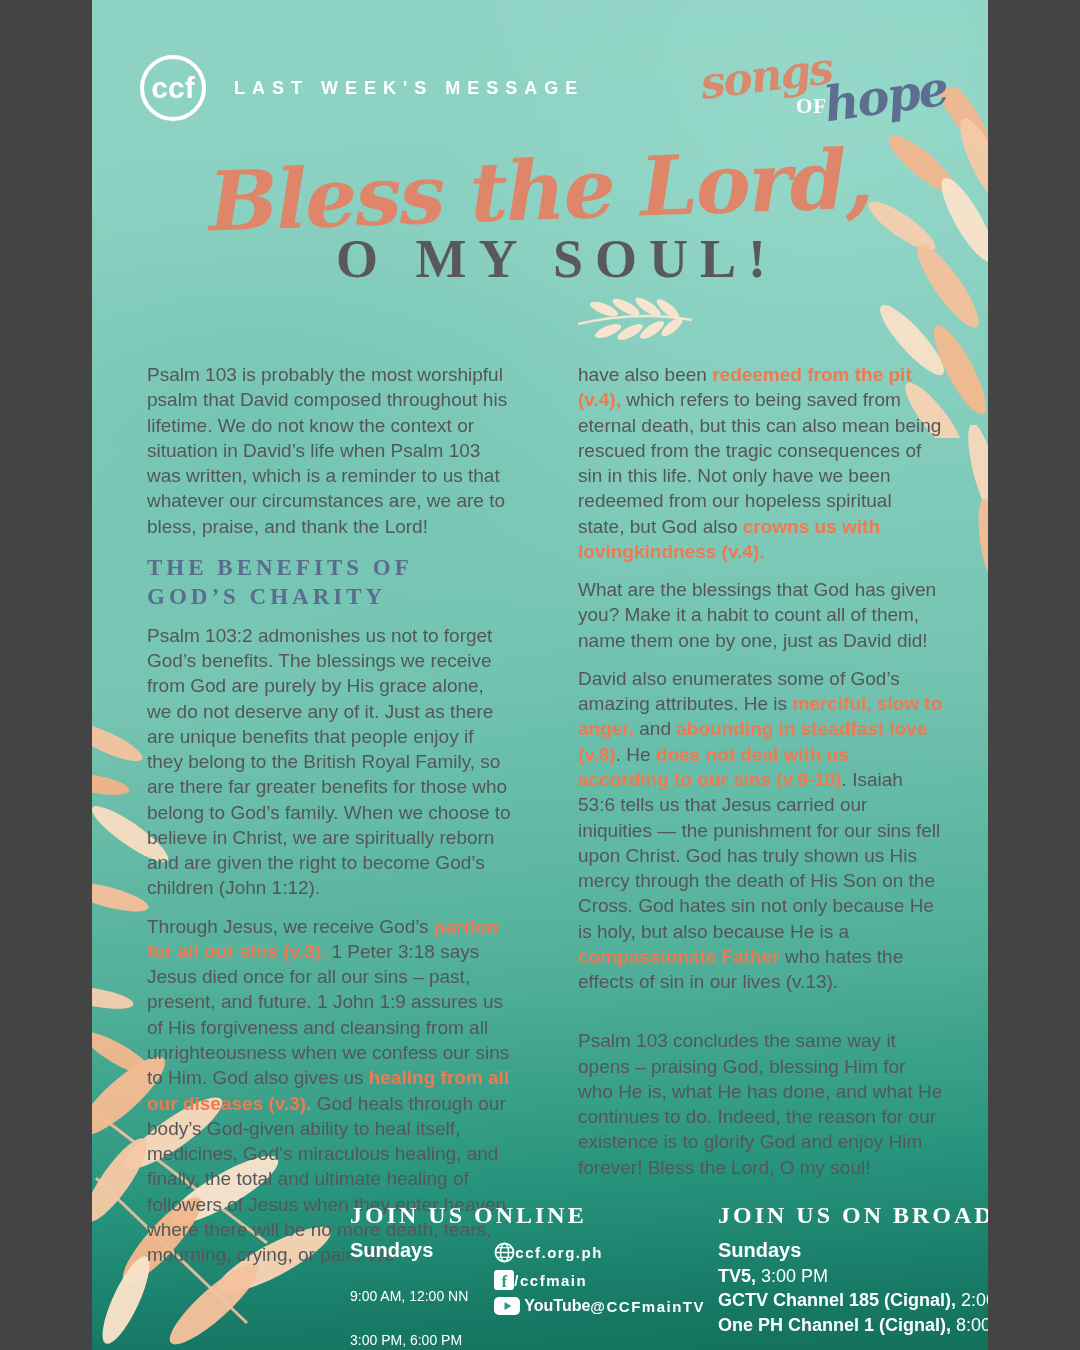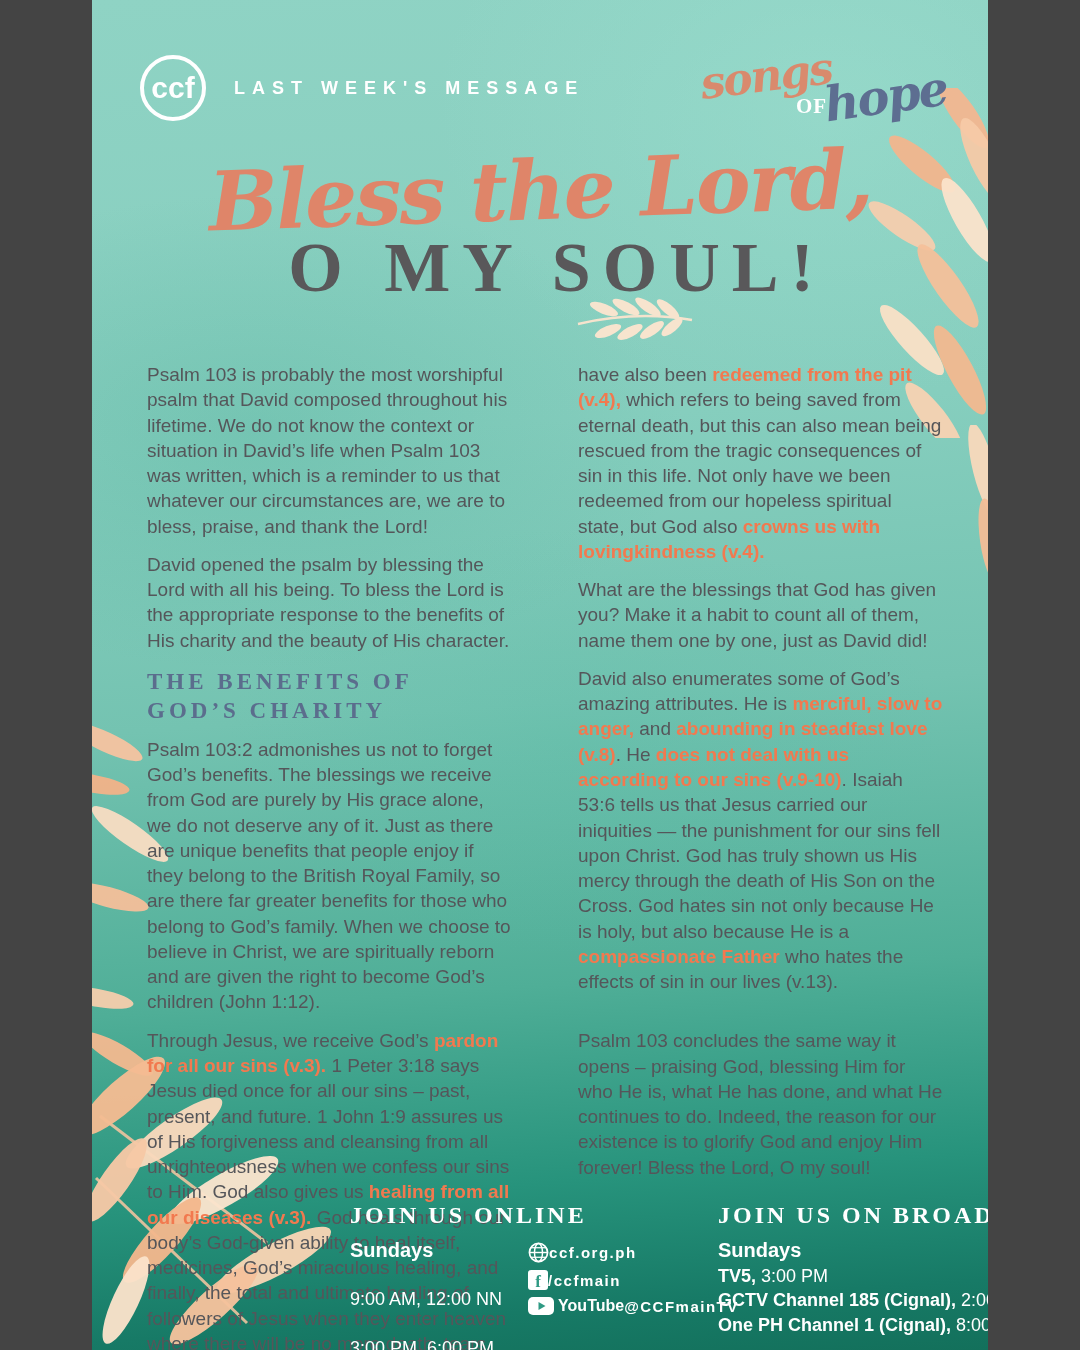--- a/index.html
+++ b/index.html
@@ -28,21 +28,21 @@
   .brand-hope { position:absolute; left:124px; top:26px; font-family:"DejaVu Serif", serif; font-style:italic;
     color:#5d6e91; font-size:48px; transform:rotate(-8deg); font-weight:bold; letter-spacing:-2px; }
   .title-script {
     position:absolute; top:142px; left:0; width:100%; text-align:center;
     font-family:"DejaVu Serif", serif; font-style:italic; font-weight:bold;
     font-size:82px; color:#df8569; transform:rotate(-2deg); letter-spacing:-2px;
   }
   .title-caps {
     position:absolute; top:228px; left:0; width:100%; text-align:center;
     font-family:"Liberation Serif", serif; font-weight:bold;
-    font-size:70px; color:#59585a; letter-spacing:12px;padding-left:34px;
+    font-size:54px; color:#59585a; letter-spacing:12px;padding-left:34px;
   }
   .divider-sprig { position:absolute; top:296px; left:480px; }
   
   .article {
     position:absolute; top:362px; left:55px; right:45px;
     display:grid; grid-template-columns:1fr 1fr; column-gap:66px;
   }
   .body-p { font-size:19px; line-height:1.33; color:#55565a; margin-bottom:13px; }
   .body-p .hl { color:#f2794f; font-weight:bold; }
   .body-p.gap { margin-top:34px; }
@@ -53,21 +53,21 @@
   }
   
   .footer { position:absolute; top:1202px; left:258px; right:12px; display:flex; gap:46px; color:#fff; }
   .footer h3 {
     font-family:"Liberation Serif", serif; font-weight:bold; font-size:24px;
     letter-spacing:3px; color:#fff; margin-bottom:10px; white-space:nowrap;
   }
   .online-block { width:322px; flex:none; }
   .online-cols { display:flex; gap:26px; }
   .day { font-weight:bold; font-size:20px; margin-bottom:2px; }
-  .time-line { font-size:18px; line-height:1.35; white-space:nowrap;margin-top:25px; }
+  .time-line { font-size:14px; line-height:1.35; white-space:nowrap;margin-top:25px; }
   .social-col { display:flex; flex-direction:column; gap:7px; padding-top:3px; }
   .social-row { display:flex; align-items:center; }
   .social-label { font-size:15px; font-weight:bold; letter-spacing:1.5px; white-space:nowrap; }
   .fb-icon { width:20px; height:20px; background:#fff; border-radius:3px; display:flex; align-items:flex-end; justify-content:center;
     color:#2f9a84; font-family:"Liberation Serif", serif; font-weight:bold; font-size:17px; line-height:1; overflow:hidden; }
   .yt-badge { display:flex; align-items:flex-start; gap:4px; }
   .yt-word { font-size:16px; font-weight:bold; letter-spacing:0; }
   .broadcast-block { flex:1; }
   .bc-line { font-size:18px; line-height:1.35; white-space:nowrap; }
   .bc-line .b { font-weight:bold; }
@@ -144,21 +144,20 @@
       <ellipse cx="36" cy="35" rx="5" ry="14" fill="#f7e4ce" transform="rotate(68 36 35)"></ellipse>
       <ellipse cx="58" cy="36" rx="5" ry="14" fill="#f7e4ce" transform="rotate(62 58 36)"></ellipse>
       <ellipse cx="80" cy="34" rx="5" ry="14" fill="#f7e4ce" transform="rotate(56 80 34)"></ellipse>
       <ellipse cx="100" cy="31" rx="5" ry="13" fill="#f7e4ce" transform="rotate(50 100 31)"></ellipse>
     </svg>
   </header>
 
   <main class="article">
     <div class="col" id="col-left">
         <p class="body-p"><span>Psalm 103 is probably the most worshipful psalm that David composed throughout his lifetime. We do not know the context or situation in David’s life when Psalm 103 was written, which is a reminder to us that whatever our circumstances are, we are to bless, praise, and thank the Lord!</span></p>
-        <p class="body-p"><span>David opened the psalm by blessing the Lord with all his being. To bless the Lord is the appropriate response to the benefits of His charity and the beauty of His character.</span></p>
         <h3 class="col-heading">THE BENEFITS OF
 GOD’S CHARITY</h3>
         <p class="body-p"><span>Psalm 103:2 admonishes us not to forget God’s benefits. The blessings we receive from God are purely by His grace alone, we do not deserve any of it. Just as there are unique benefits that people enjoy if they belong to the British Royal Family, so are there far greater benefits for those who belong to God’s family. When we choose to believe in Christ, we are spiritually reborn and are given the right to become God’s children (John 1:12).</span></p>
         <p class="body-p"><span>Through Jesus, we receive God’s </span><span class="hl">pardon for all our sins (v.3).</span><span> 1 Peter 3:18 says Jesus died once for all our sins – past, present, and future. 1 John 1:9 assures us of His forgiveness and cleansing from all unrighteousness when we confess our sins to Him. God also gives us </span><span class="hl">healing from all our diseases (v.3).</span><span> God heals through our body’s God-given ability to heal itself, medicines, God’s miraculous healing, and finally, the total and ultimate healing of followers of Jesus when they enter heaven where there will be no more death, tears, mourning, crying, or pain. We</span></p>
       </div>
     <div class="col" id="col-right">
         <p class="body-p"><span>have also been </span><span class="hl">redeemed from the pit (v.4),</span><span> which refers to being saved from eternal death, but this can also mean being rescued from the tragic consequences of sin in this life. Not only have we been redeemed from our hopeless spiritual state, but God also </span><span class="hl">crowns us with lovingkindness (v.4).</span></p>
         <p class="body-p"><span>What are the blessings that God has given you? Make it a habit to count all of them, name them one by one, just as David did!</span></p>
         <p class="body-p"><span>David also enumerates some of God’s amazing attributes. He is </span><span class="hl">merciful, slow to anger,</span><span> and </span><span class="hl">abounding in steadfast love (v.8)</span><span>. He </span><span class="hl">does not deal with us according to our sins (v.9-10)</span><span>. Isaiah 53:6 tells us that Jesus carried our iniquities — the punishment for our sins fell upon Christ. God has truly shown us His mercy through the death of His Son on the Cross. God hates sin not only because He is holy, but also because He is a </span><span class="hl">compassionate Father</span><span> who hates the effects of sin in our lives (v.13).</span></p>
         <p class="body-p gap"><span>Psalm 103 concludes the same way it opens – praising God, blessing Him for who He is, what He has done, and what He continues to do. Indeed, the reason for our existence is to glorify God and enjoy Him forever! Bless the Lord, O my soul!</span></p>

